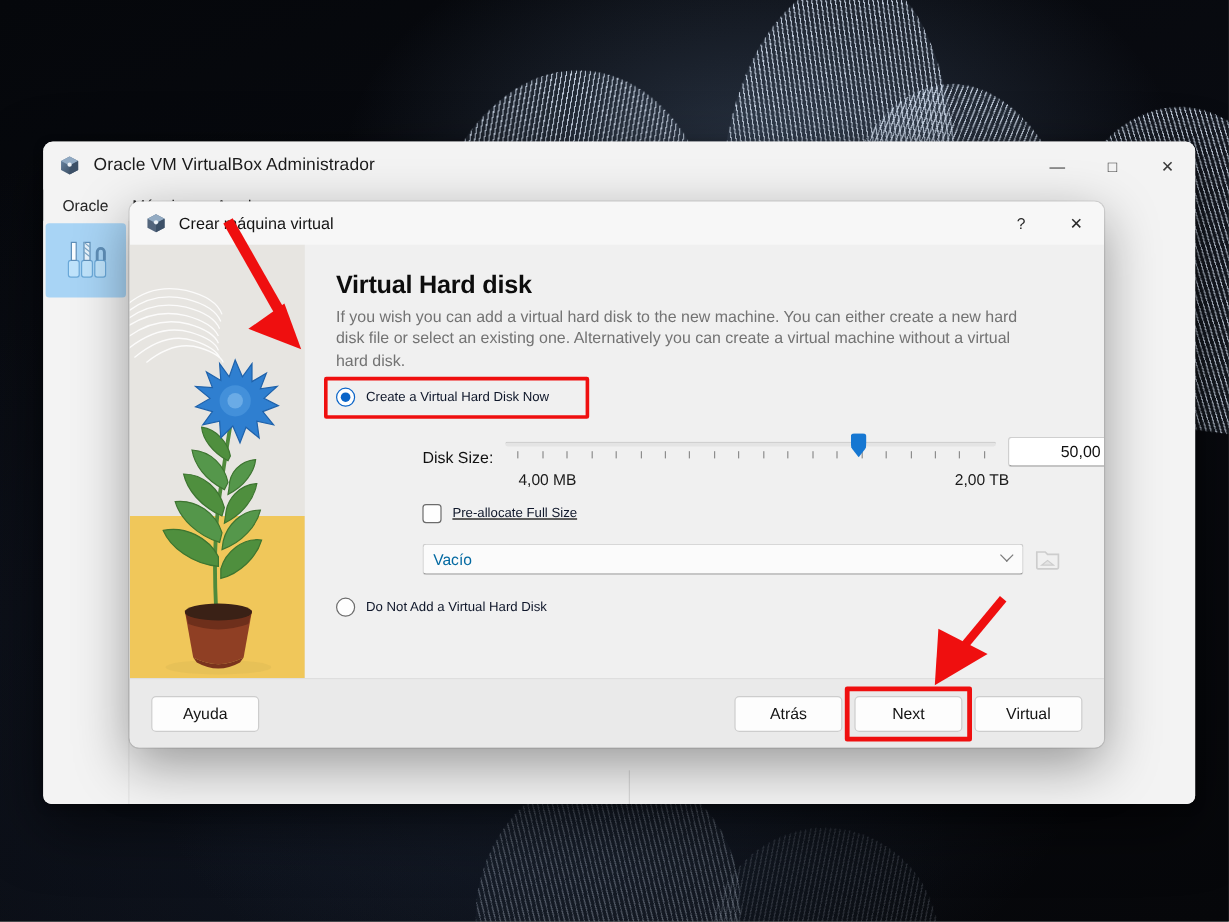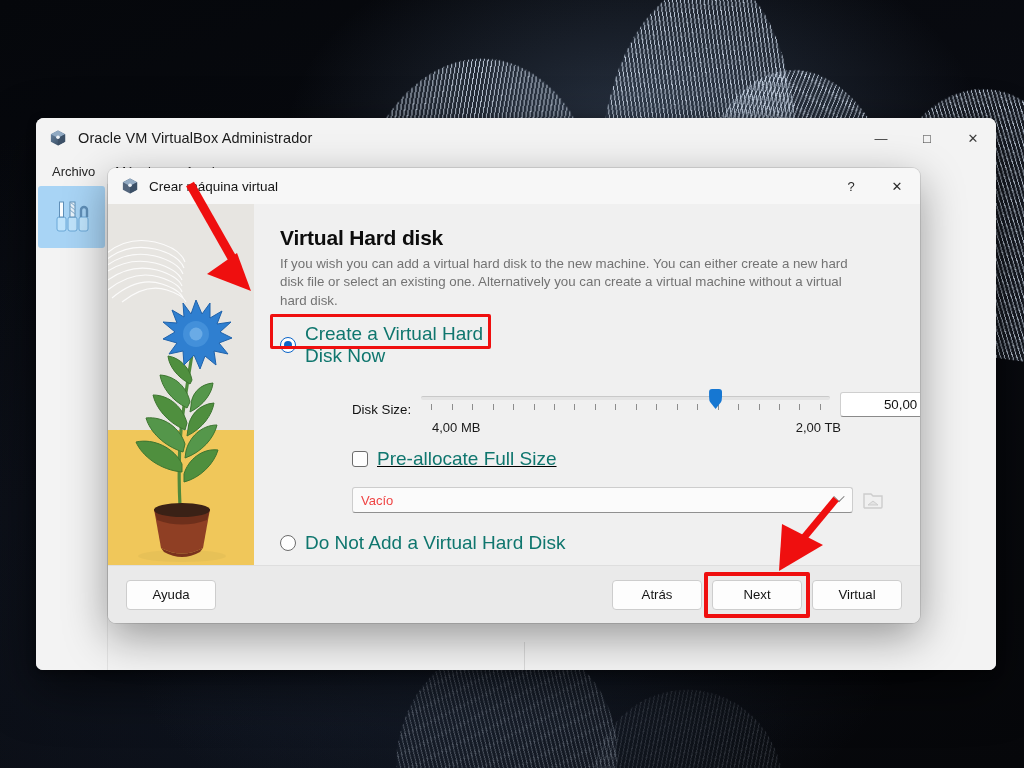--- a/index.html
+++ b/index.html
@@ -126,21 +126,21 @@
   .radio-row { display: flex; align-items: center; gap: 9px; }
   .radio {
     width: 16px; height: 16px; border-radius: 50%;
     border: 1.4px solid #6c6c6c; background: #fefefe; flex: 0 0 auto; position: relative;
   }
   .radio.checked { border-color: #0a64c8; border-width: 1.5px; }
   .radio.checked::after {
     content: ""; position: absolute; left: 50%; top: 50%; width: 8px; height: 8px;
     margin: -4px 0 0 -4px; border-radius: 50%; background: #0a64c8;
   }
-  .radio-label { font-size: 19px; color: #0f766e; }
+  .radio-label { font-size: 11px; color: #0f172a; }
 
   #opt-create-wrap { margin-top: 13px; position: relative; width: 221px; }
   #opt-create-highlight {
     position: absolute; left: -10px; top: -9px; width: 221px; height: 35px;
     border: 3px solid #ef0f0f; border-radius: 2px; pointer-events: none;
   }
 
   #disk-size-row {
     margin-top: 20px; display: flex; align-items: flex-end; gap: 10px; padding-left: 72px;
   }
@@ -173,21 +173,21 @@
     width: 16px; height: 16px; border: 1.4px solid #6c6c6c; background: #fefefe;
     border-radius: 3px; flex: 0 0 auto;
   }
 
   #opt-existing-wrap { margin-top: 17px; }
   #existing-combo-row { margin-top: 11px; padding-left: 72px; display: flex; align-items: center; gap: 8px; }
   #existing-combo {
     width: 549px; height: 26px; background: #fbfbfb;
     border: 1px solid #cdcdcd; border-bottom: 1.4px solid #909090; border-radius: 3px;
     display: flex; align-items: center; padding: 0 8px;
-    font-size: 13px; color: #ef4444; position: relative;
+    font-size: 13px; color: #0369a1; position: relative;
   }
   #combo-chevron {
     position: absolute; right: 9px; top: 50%; margin-top: -3px;
     width: 8px; height: 8px; border-right: 1.3px solid #7a7a7a; border-bottom: 1.3px solid #7a7a7a;
     transform: rotate(45deg) translate(-1px,-1px); margin-top: -6px;
   }
   #existing-browse { width: 24px; height: 24px; opacity: .35; flex: 0 0 auto; }
 
   #opt-noadd-wrap { margin-top: 19px; }
 
@@ -241,21 +241,21 @@
     </svg>
     <span id="vbox-title-text">Oracle VM VirtualBox Administrador</span>
     <div class="win-controls">
       <div class="win-btn">—</div>
       <div class="win-btn">□</div>
       <div class="win-btn">✕</div>
     </div>
   </div>
 
   <div id="vbox-menubar">
-    <div class="menu-item">Archivo</div>
+    <div class="menu-item">Oracle</div>
     <div class="menu-item">Máquina</div>
     <div class="menu-item">Ayuda</div>
   </div>
 
   <div id="vbox-body">
     <div id="vbox-sidebar">
       <div id="sidebar-tools">
         <svg width="44" height="40" viewBox="0 0 44 40">
           <g>
             <rect x="7" y="20" width="9" height="14" rx="2" fill="#bfe3fb" stroke="#6aa8d8"></rect>

